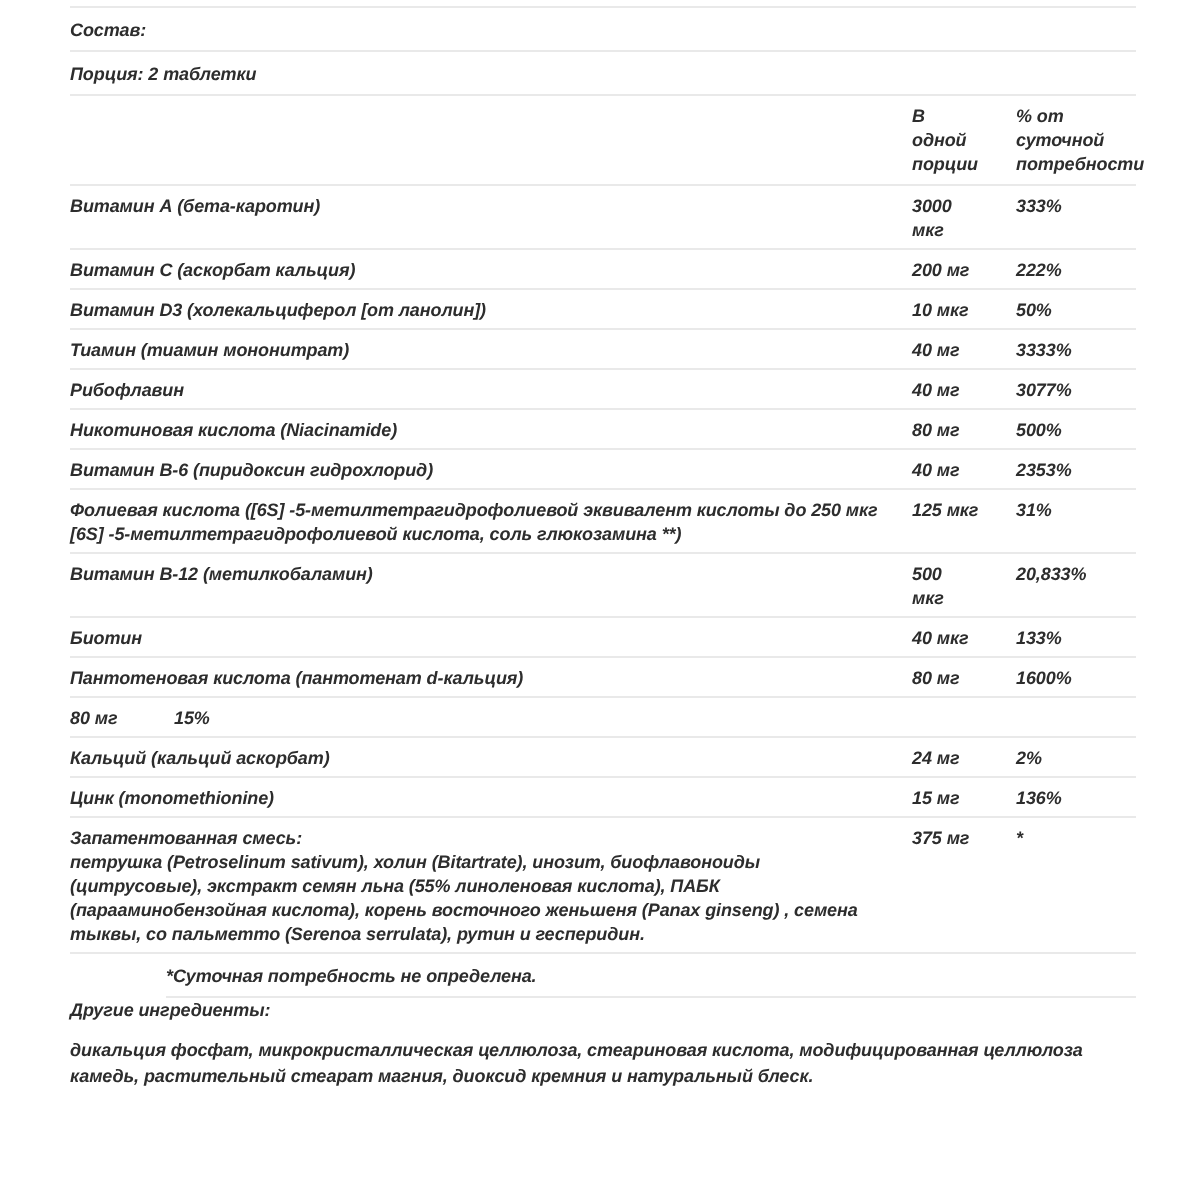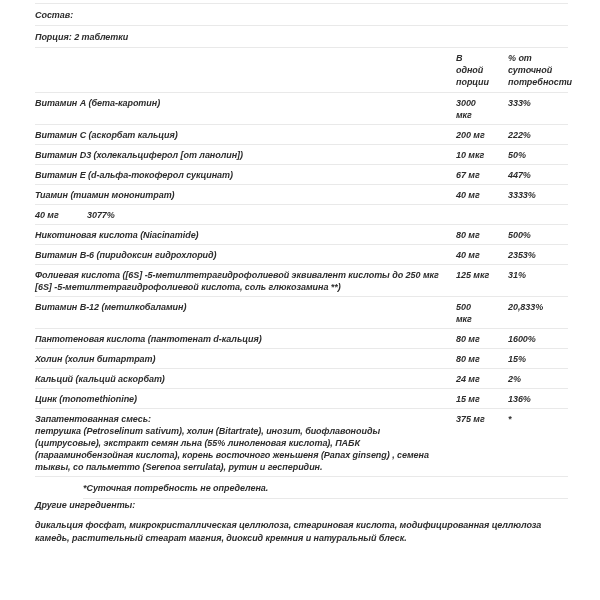--- a/index.html
+++ b/index.html
@@ -75,30 +75,26 @@
         <div class="col-name">Витамин C (аскорбат кальция)</div>
         <div class="col-amount">200 мг</div>
         <div class="col-pct">222%</div>
       </div>
       <div class="trow">
         <div class="col-name">Витамин D3 (холекальциферол [от ланолин])</div>
         <div class="col-amount">10 мкг</div>
         <div class="col-pct">50%</div>
       </div>
       <div class="trow">
-        <div class="col-name">Витамин E (d-альфа-токоферол сукцинат)</div>
-        <div class="col-amount">67 мг</div>
-        <div class="col-pct">447%</div>
-      </div>
-      <div class="trow">
         <div class="col-name">Тиамин (тиамин мононитрат)</div>
         <div class="col-amount">40 мг</div>
         <div class="col-pct">3333%</div>
       </div>
       <div class="trow">
+        <div class="col-name">Рибофлавин</div>
         <div class="col-amount">40 мг</div>
         <div class="col-pct">3077%</div>
       </div>
       <div class="trow">
         <div class="col-name">Никотиновая кислота (Niacinamide)</div>
         <div class="col-amount">80 мг</div>
         <div class="col-pct">500%</div>
       </div>
       <div class="trow">
         <div class="col-name">Витамин B-6 (пиридоксин гидрохлорид)</div>
@@ -110,26 +106,30 @@
         <div class="col-amount">125 мкг</div>
         <div class="col-pct">31%</div>
       </div>
       <div class="trow">
         <div class="col-name">Витамин B-12 (метилкобаламин)</div>
         <div class="col-amount">500
 мкг</div>
         <div class="col-pct">20,833%</div>
       </div>
       <div class="trow">
+        <div class="col-name">Биотин</div>
+        <div class="col-amount">40 мкг</div>
+        <div class="col-pct">133%</div>
+      </div>
+      <div class="trow">
         <div class="col-name">Пантотеновая кислота (пантотенат d-кальция)</div>
         <div class="col-amount">80 мг</div>
         <div class="col-pct">1600%</div>
       </div>
       <div class="trow">
-        <div class="col-name">Холин (холин битартрат)</div>
         <div class="col-amount">80 мг</div>
         <div class="col-pct">15%</div>
       </div>
       <div class="trow">
         <div class="col-name">Кальций (кальций аскорбат)</div>
         <div class="col-amount">24 мг</div>
         <div class="col-pct">2%</div>
       </div>
       <div class="trow">
         <div class="col-name">Цинк (monomethionine)</div>

